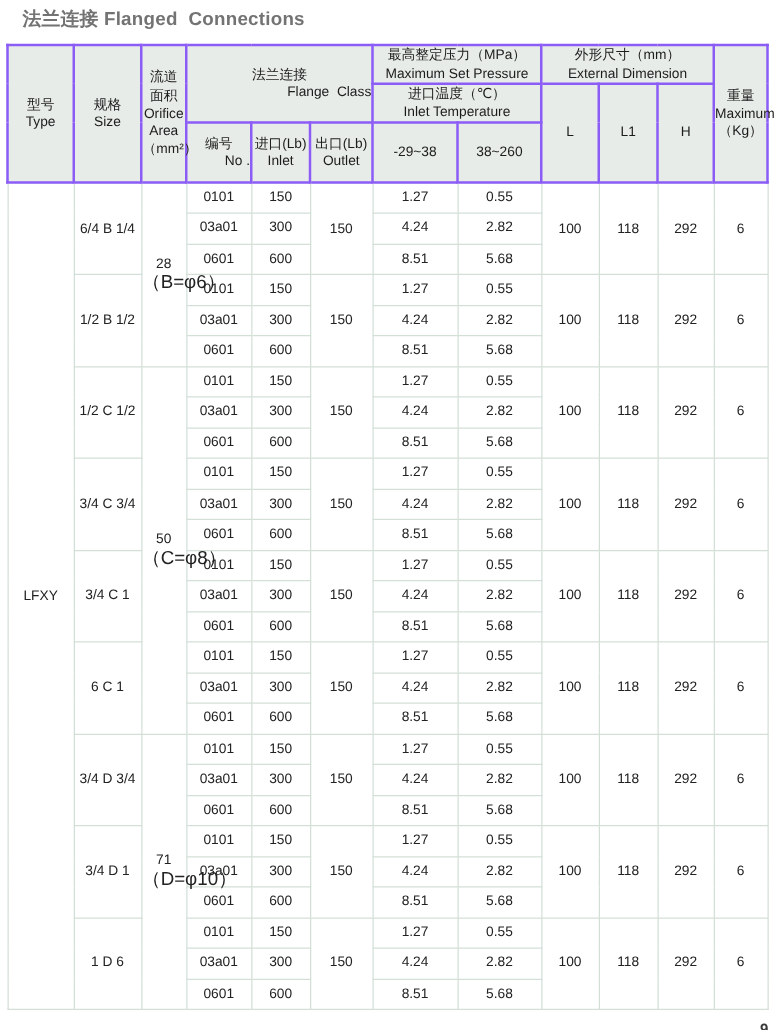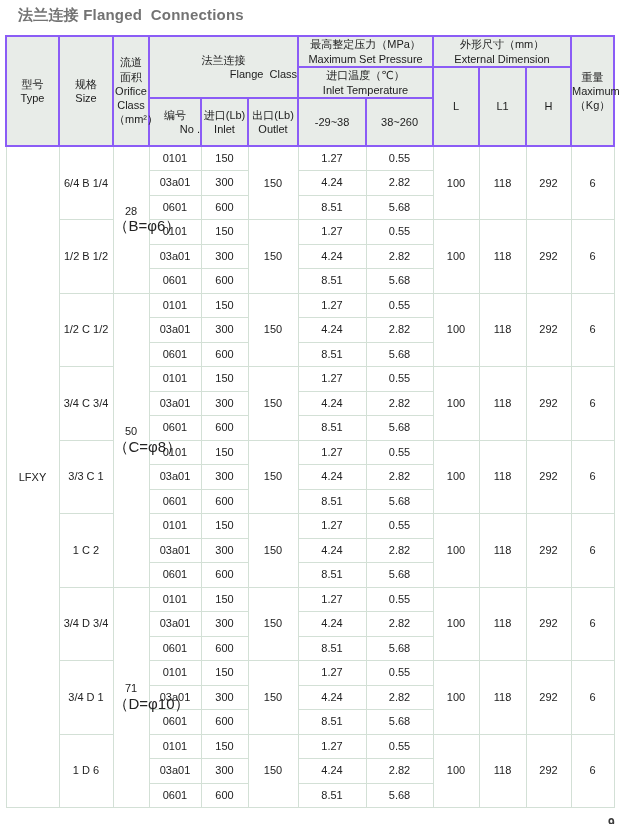--- a/index.html
+++ b/index.html
@@ -66,21 +66,21 @@
         <div>Type</div>
       </th>
       <th rowspan="3">
         <div>规格</div>
         <div>Size</div>
       </th>
       <th rowspan="3" class="th-orifice">
         <div>流道</div>
         <div>面积</div>
         <div>Orifice</div>
-        <div>Class</div>
+        <div>Area</div>
         <div>（mm²）</div>
       </th>
       <th colspan="3" rowspan="2">
         <div>法兰连接</div>
         <div class="en-pre">Flange  Class</div>
       </th>
       <th colspan="2">
         <div>最高整定压力（MPa）</div>
         <div>Maximum Set Pressure</div>
       </th>
@@ -220,45 +220,45 @@
         <td>4.24</td>
         <td>2.82</td>
       </tr>
       <tr>
         <td>0601</td>
         <td>600</td>
         <td>8.51</td>
         <td>5.68</td>
       </tr>
       <tr>
-        <td rowspan="3">3/3 C 1</td>
-        <td>0101</td>
-        <td>150</td>
-        <td rowspan="3">150</td>
-        <td>1.27</td>
-        <td>0.55</td>
-        <td rowspan="3">100</td>
-        <td rowspan="3">118</td>
-        <td rowspan="3">292</td>
-        <td rowspan="3">6</td>
-      </tr>
-      <tr>
-        <td>03a01</td>
-        <td>300</td>
-        <td>4.24</td>
-        <td>2.82</td>
-      </tr>
-      <tr>
-        <td>0601</td>
-        <td>600</td>
-        <td>8.51</td>
-        <td>5.68</td>
-      </tr>
-      <tr>
-        <td rowspan="3">1 C 2</td>
+        <td rowspan="3">3/4 C 1</td>
+        <td>0101</td>
+        <td>150</td>
+        <td rowspan="3">150</td>
+        <td>1.27</td>
+        <td>0.55</td>
+        <td rowspan="3">100</td>
+        <td rowspan="3">118</td>
+        <td rowspan="3">292</td>
+        <td rowspan="3">6</td>
+      </tr>
+      <tr>
+        <td>03a01</td>
+        <td>300</td>
+        <td>4.24</td>
+        <td>2.82</td>
+      </tr>
+      <tr>
+        <td>0601</td>
+        <td>600</td>
+        <td>8.51</td>
+        <td>5.68</td>
+      </tr>
+      <tr>
+        <td rowspan="3">6 C 1</td>
         <td>0101</td>
         <td>150</td>
         <td rowspan="3">150</td>
         <td>1.27</td>
         <td>0.55</td>
         <td rowspan="3">100</td>
         <td rowspan="3">118</td>
         <td rowspan="3">292</td>
         <td rowspan="3">6</td>
       </tr>

